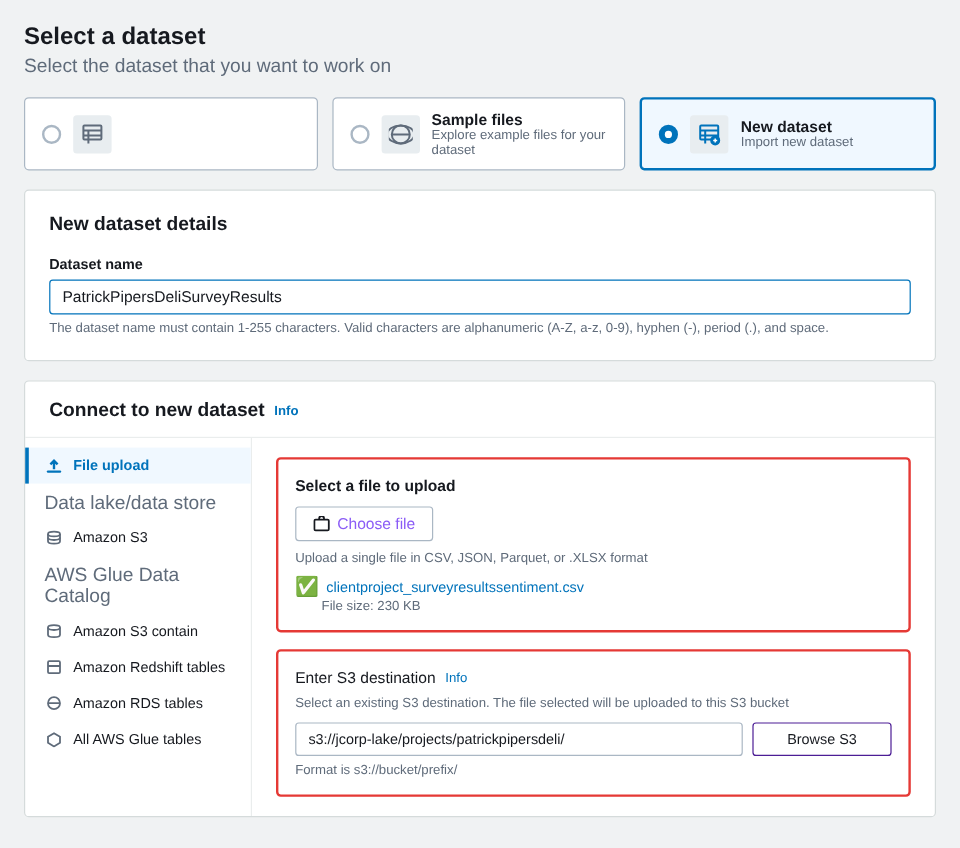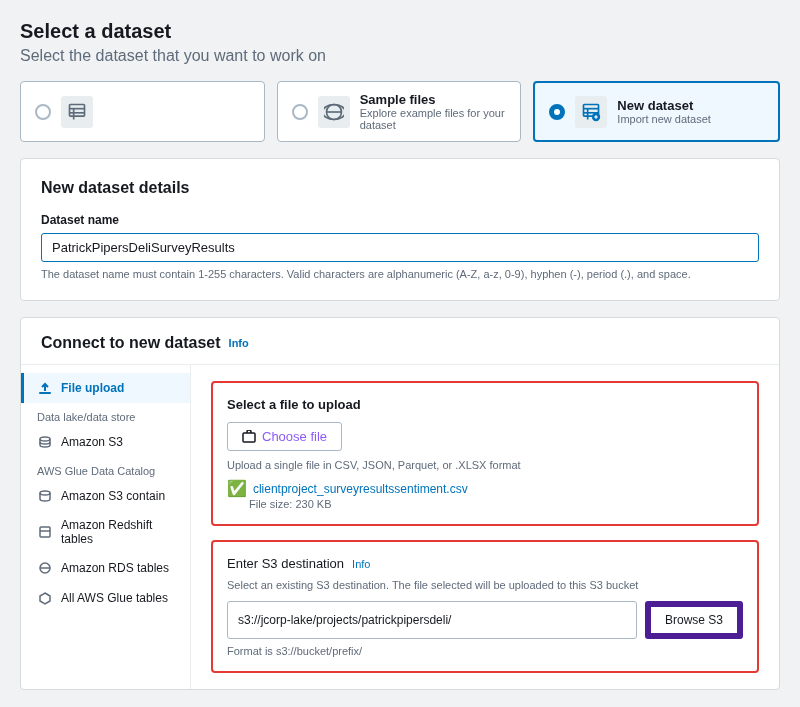--- a/index.html
+++ b/index.html
@@ -142,27 +142,27 @@
     .info-link {
       font-size: 11px;
       color: #0073bb;
       cursor: pointer;
       text-decoration: none;
     }
     .connect-body {
       display: flex;
     }
     .sidebar-nav {
-      width: 170px;
+      width: 189px;
       border-right: 1px solid #eaeded;
       flex-shrink: 0;
       padding: 8px 0;
     }
     .nav-section-label {
-      font-size: 11px;
+      font-size: 16px;
       color: #5f6b7a;
       padding: 8px 16px 4px;
     }
     .nav-item {
       display: flex;
       align-items: center;
       gap: 8px;
       padding: 7px 16px;
       cursor: pointer;
       font-size: 12px;
@@ -260,24 +260,24 @@
     }
     .s3-input {
       flex: 1;
       border: 1px solid #aab7c4;
       border-radius: 3px;
       padding: 6px 10px;
       font-size: 12px;
       color: #16191f;
     }
     .browse-s3-btn {
-      border: 6px solid #4c1d95;
+      border: 1px solid #4c1d95;
       border-radius: 3px;
       background: #fff;
-      padding: 6px 14px;
+      padding: 6px 28px;
       font-size: 12px;
       cursor: pointer;
       color: #16191f;
       font-weight: 500;
       white-space: nowrap;
     }
     .s3-format-hint {
       font-size: 11px;
       color: #5f6b7a;
     }

